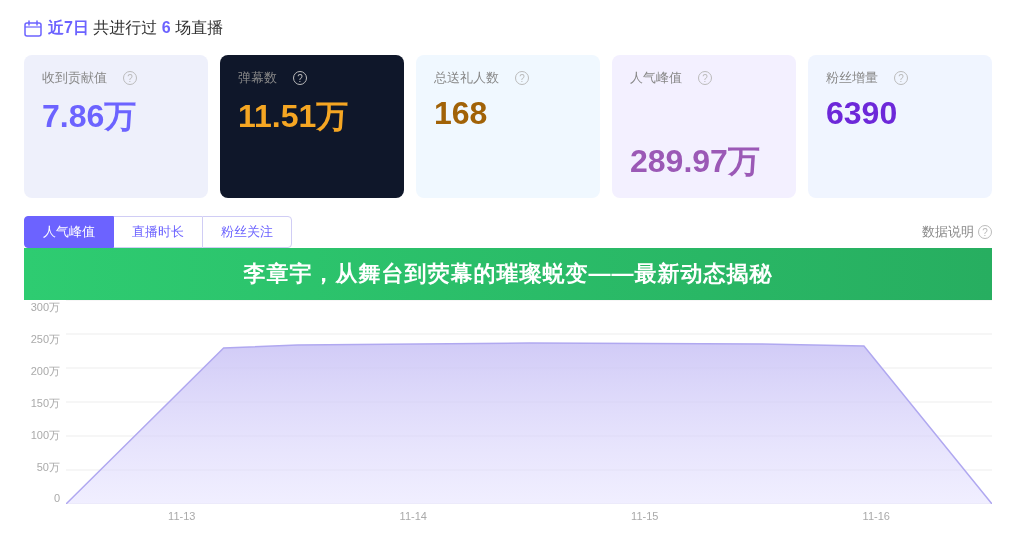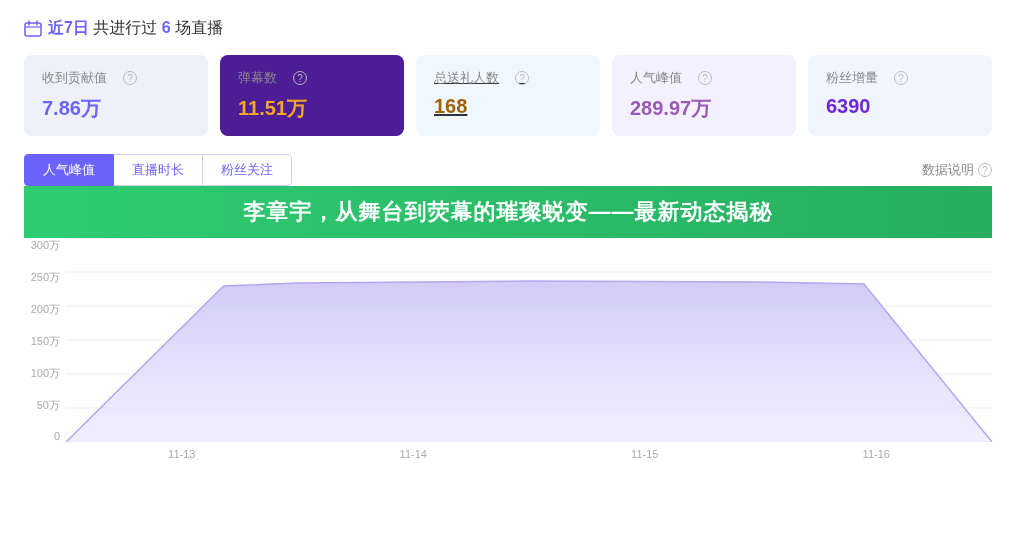--- a/index.html
+++ b/index.html
@@ -44,22 +44,22 @@
     }
     .stat-card {
       flex: 1;
       border-radius: 8px;
       padding: 14px 18px;
       display: flex;
       flex-direction: column;
       gap: 8px;
     }
     .stat-card:nth-child(1) { background: #eef0fb; }
-    .stat-card:nth-child(2) { background: #4c1d95; }
-    .stat-card:nth-child(3) { background: #f0f8ff; text-decoration: underline; }
+    .stat-card:nth-child(2) { background: #0f172a; }
+    .stat-card:nth-child(3) { background: #f0f8ff; }
     .stat-card:nth-child(4) { background: #f3f0ff; }
     .stat-card:nth-child(5) { background: #f0f5ff; }
 
     .stat-label {
       font-size: 13px;
       color: #888;
       display: flex;
       align-items: center;
       gap: 16px;
     }
@@ -69,27 +69,27 @@
       border-radius: 50%;
       border: 1px solid #bbb;
       display: inline-flex;
       align-items: center;
       justify-content: center;
       font-size: 10px;
       color: #bbb;
       cursor: pointer;
     }
     .stat-value {
-      font-size: 20px;
+      font-size: 32px;
       font-weight: 700;
       color: #6c63ff;
     }
     .stat-card:nth-child(2) .stat-value { color: #f5a623; }
     .stat-card:nth-child(3) .stat-value { color: #a16207; }
-    .stat-card:nth-child(4) .stat-value { color: #9b59b6; }
+    .stat-card:nth-child(4) .stat-value { color: #9b59b6; margin-top: 45px; }
     .stat-card:nth-child(5) .stat-value { color: #6d28d9; }
 
     
     .tabs-row {
       display: flex;
       align-items: center;
       justify-content: space-between;
       margin-bottom: 0;
     }
     .tabs-left {

